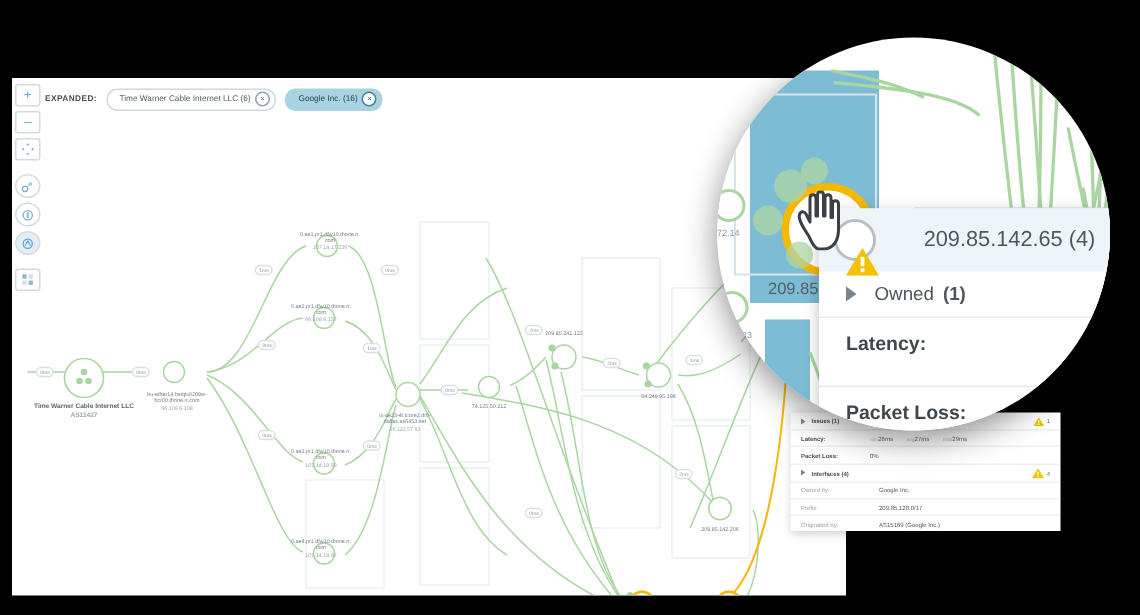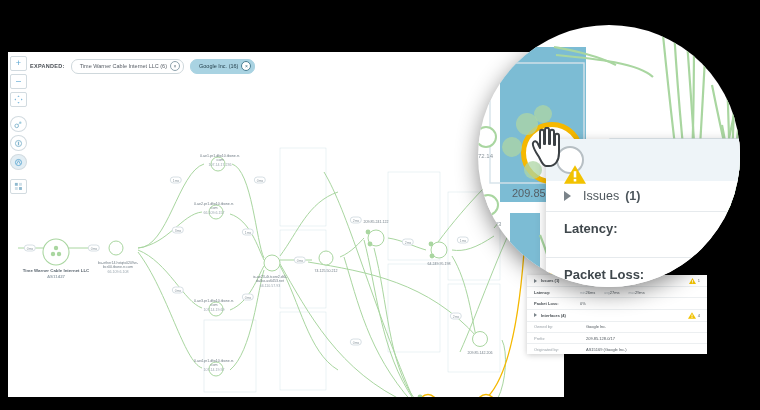--- a/index.html
+++ b/index.html
@@ -376,24 +376,25 @@
       <div class="tip-big">
         <div class="hdr">
           <span style="width:24px;height:24px;border-radius:50%;border:2px solid #b7bfc4;background:#fff;display:block;"></span>
           <span style="position:absolute;left:18px;top:26px;">
             <svg width="22" height="19" viewBox="0 0 12 10">
                 <path d="M6 0 L12 10 H0 Z" fill="#f2c200"></path>
                 <rect x="5.3" y="3.2" width="1.4" height="3.4" fill="#fff"></rect>
                 <rect x="5.3" y="7.4" width="1.4" height="1.4" fill="#fff"></rect>
               </svg>
           </span>
+          <span class="hdr-title">209.85.142.65 (4)</span>
         </div>
         <div class="issues">
           <span class="tri-b"></span>
-          <span>Issues</span>
+          <span>Owned</span>
           <span style="font-weight:bold;margin-left:-6px;">(1)</span>
         </div>
         <div class="mrow">
           <span class="mk">Latency:</span>
           <span class="mcol">
             <span>min</span>
             <b>26·</b>
           </span>
         </div>
         <div class="mrow" style="border-bottom:none;">

